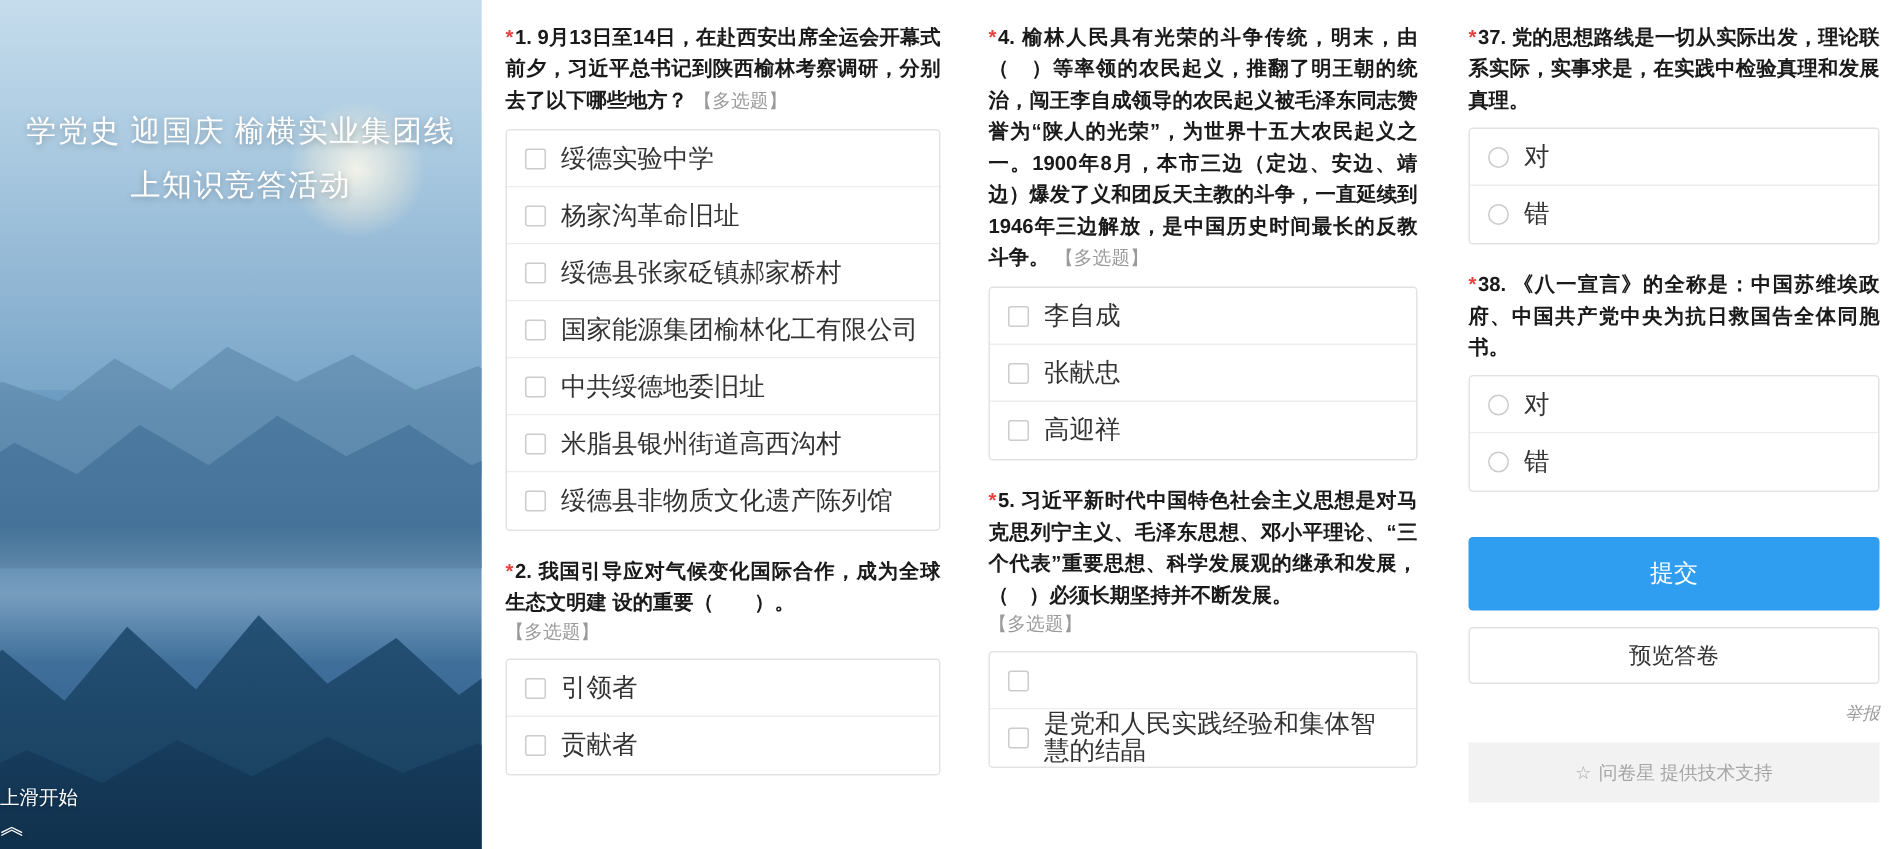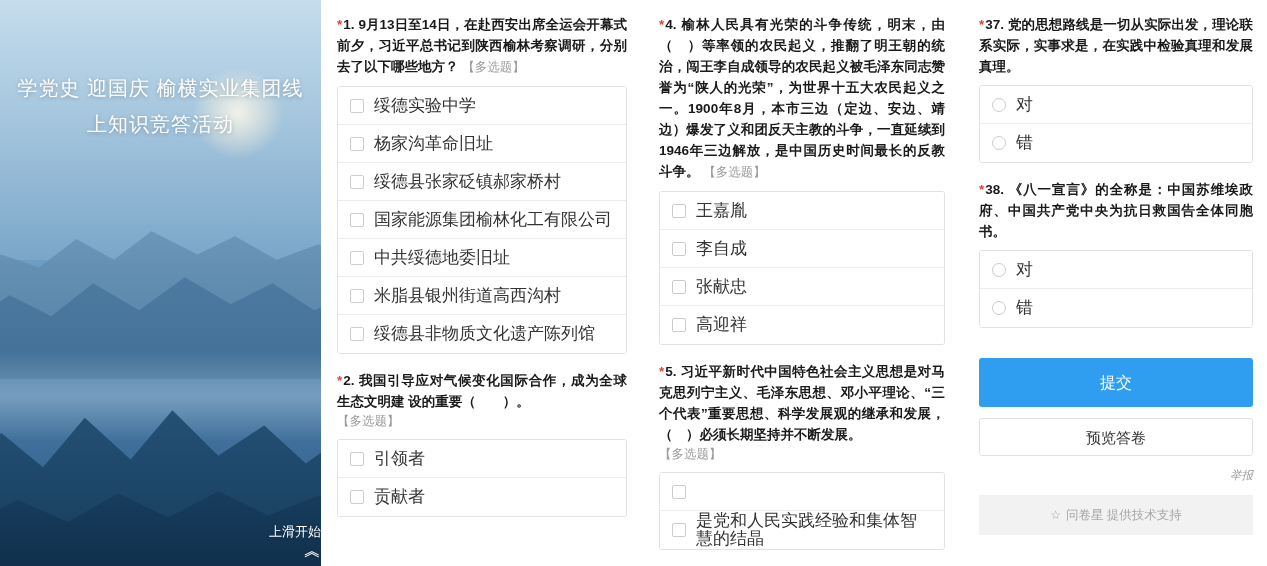--- a/index.html
+++ b/index.html
@@ -89,21 +89,21 @@
     font-size: 20px;
     line-height: 36px;
     letter-spacing: 1px;
     font-weight: 400;
     text-shadow: 0 1px 4px rgba(0,0,0,0.25);
   }
   .hero-bottom {
     position: absolute;
     left: 0; right: 0;
     bottom: 6px;
-    text-align: right;
+    text-align: left;
     color: #ffffff;
     font-size: 13px;
     line-height: 20px;
     text-shadow: 0 1px 3px rgba(0,0,0,0.3);
   }
   .hero-chevron {
     display: block;
     font-size: 17px;
     line-height: 19px;
     margin-top: -1px;
@@ -332,24 +332,20 @@
 
       <div class="q">
         <div class="q-title">
           <span class="req">*</span><span>4.</span>
           <span>榆林人民具有光荣的斗争传统，明末，由（　）等率领的农民起义，推翻了明王朝的统治，闯王李自成领导的农民起义被毛泽东同志赞誉为“陕人的光荣”，为世界十五大农民起义之一。1900年8月，本市三边（定边、安边、靖边）爆发了义和团反天主教的斗争，一直延续到1946年三边解放，是中国历史时间最长的反教斗争。</span>
           <span class="q-type">【多选题】</span>
         </div>
         <div class="opts">
           <div class="opt">
             <span class="box"></span>
-            <span class="opt-label">王嘉胤</span>
-          </div>
-          <div class="opt">
-            <span class="box"></span>
             <span class="opt-label">李自成</span>
           </div>
           <div class="opt">
             <span class="box"></span>
             <span class="opt-label">张献忠</span>
           </div>
           <div class="opt">
             <span class="box"></span>
             <span class="opt-label">高迎祥</span>
           </div>

